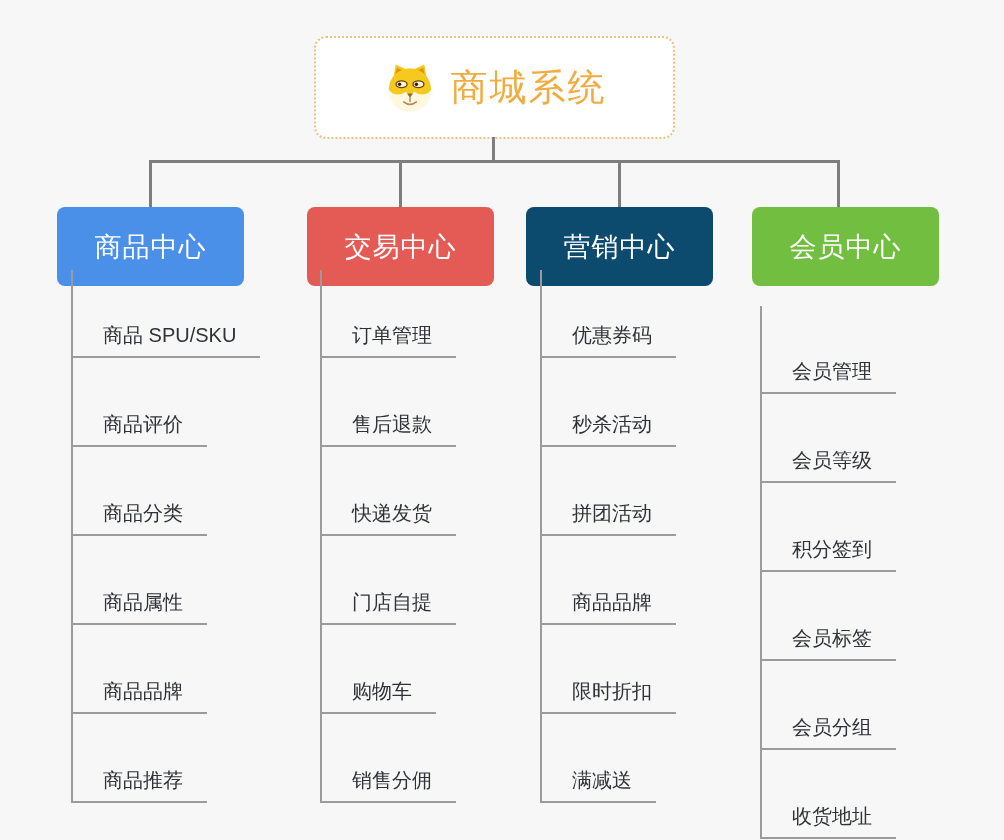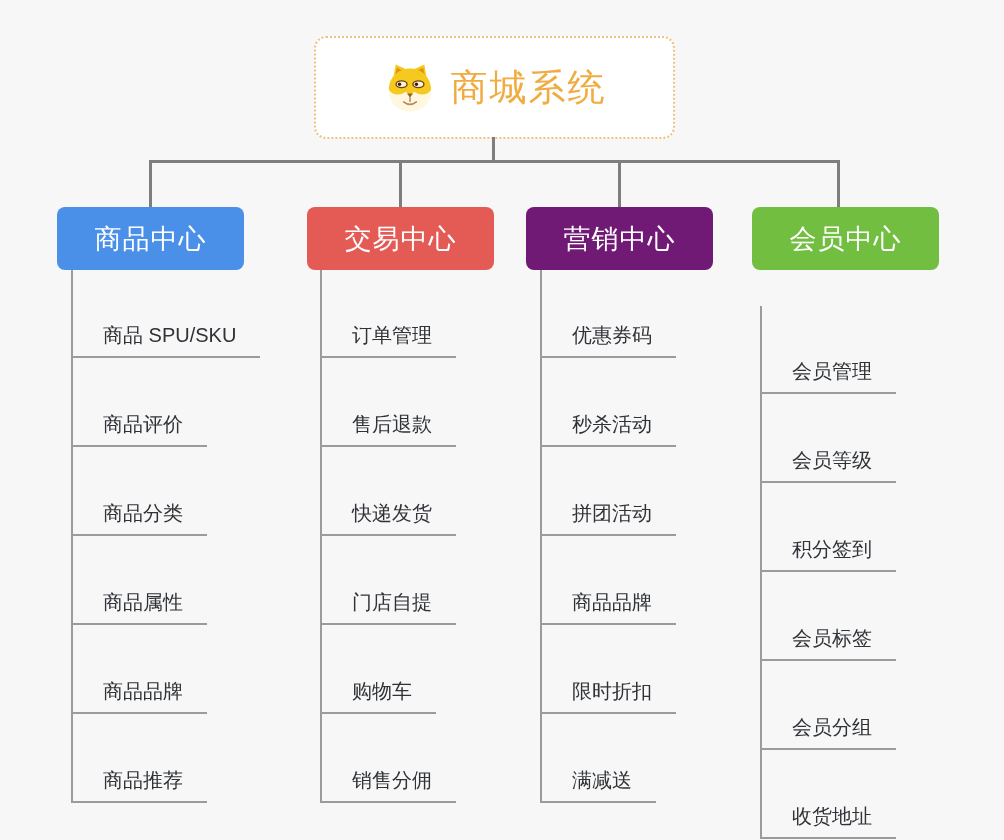--- a/index.html
+++ b/index.html
@@ -13,21 +13,21 @@
   .root-title{font-size:37px;font-weight:500;color:#f0ac41;letter-spacing:2px;line-height:1;}
 
   
   .line{position:absolute;background:#7e7e7e;}
   .root-drop{left:492px;top:137px;width:3px;height:25px;}
   .hbar{left:149px;top:160px;width:691px;height:3px;}
   .drop{top:162px;width:3px;height:46px;}
   .drop1{left:149px;} .drop2{left:399px;} .drop3{left:618px;} .drop4{left:837px;}
 
   
-  .branch{position:absolute;top:207px;width:187px;height:63px;border-radius:8px;
+  .branch{position:absolute;top:207px;width:187px;height:79px;border-radius:8px;
           display:flex;align-items:center;justify-content:center;
           color:#ffffff;font-size:27px;letter-spacing:1px;box-sizing:border-box;}
   .b1{left:57px;} .b2{left:307px;} .b3{left:526px;} .b4{left:716px;margin-left:36px;}
 
   
   .column{position:absolute;top:270px;border-left:2px solid #9b9b9b;}
   .c1{left:71px;} .c2{left:320px;} .c3{left:540px;} .c4{left:760px;margin-top:36px;}
   .leaf{box-sizing:border-box;height:89px;width:max-content;white-space:nowrap;
         display:flex;align-items:flex-end;padding:0 24px 9px 30px;
         border-bottom:2px solid #9b9b9b;font-size:20px;color:#2f3237;line-height:1.15;}
@@ -61,21 +61,21 @@
 
   <div class="line root-drop" style="background: rgb(126, 126, 126);"></div>
   <div class="line hbar" style="background: rgb(126, 126, 126);"></div>
   <div class="line drop drop1" style="background: rgb(126, 126, 126);"></div>
   <div class="line drop drop2" style="background: rgb(126, 126, 126);"></div>
   <div class="line drop drop3" style="background: rgb(126, 126, 126);"></div>
   <div class="line drop drop4" style="background: rgb(126, 126, 126);"></div>
 
   <div class="branch b1" style="background: rgb(74, 143, 232);">商品中心</div>
   <div class="branch b2" style="background: rgb(228, 91, 85);">交易中心</div>
-  <div class="branch b3" style="background: #701a75;">营销中心</div>
+  <div class="branch b3" style="background: #0c4a6e;">营销中心</div>
   <div class="branch b4" style="background: rgb(114, 190, 65);">会员中心</div>
 
   <div class="column c1">
     <div class="leaf">商品 SPU/SKU</div>
     <div class="leaf">商品评价</div>
     <div class="leaf">商品分类</div>
     <div class="leaf">商品属性</div>
     <div class="leaf">商品品牌</div>
     <div class="leaf">商品推荐</div>
   </div>

